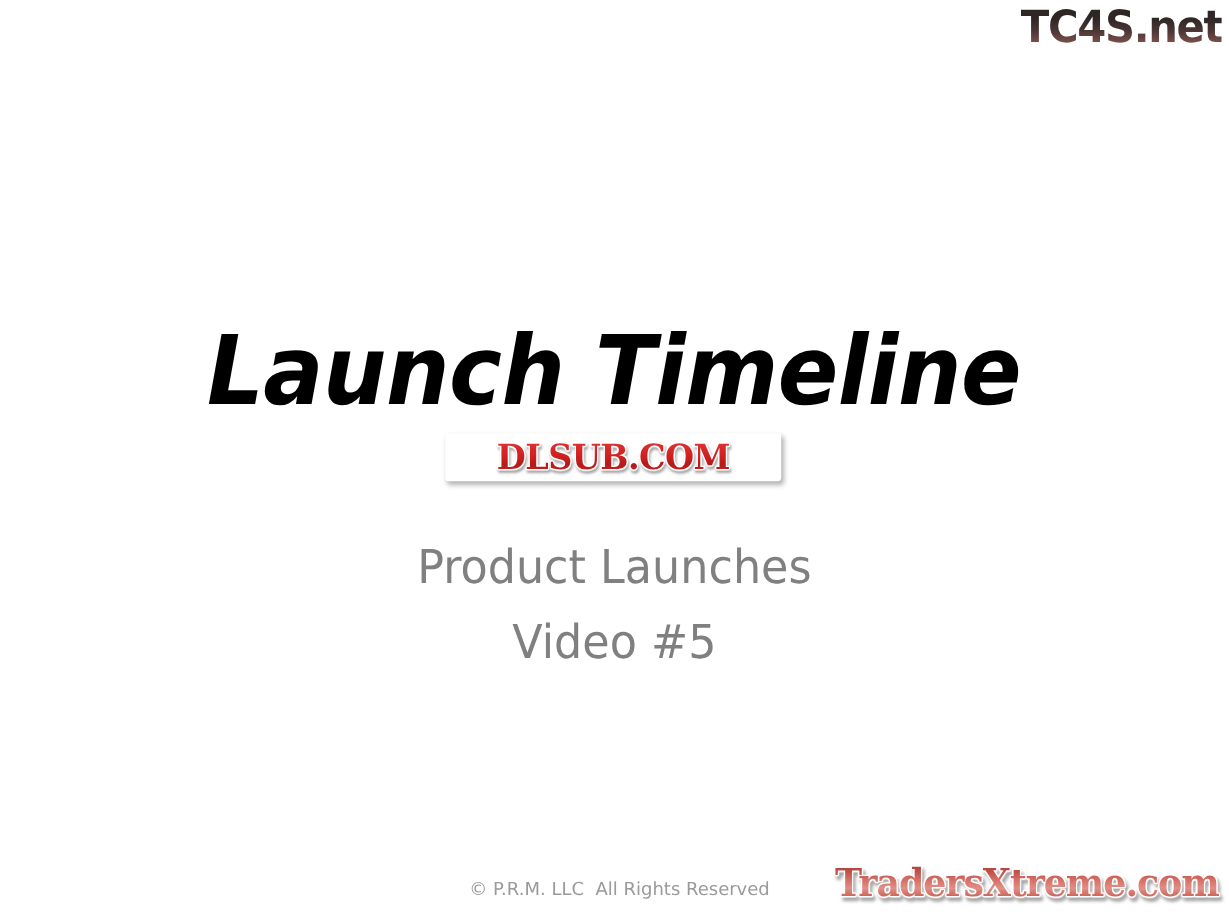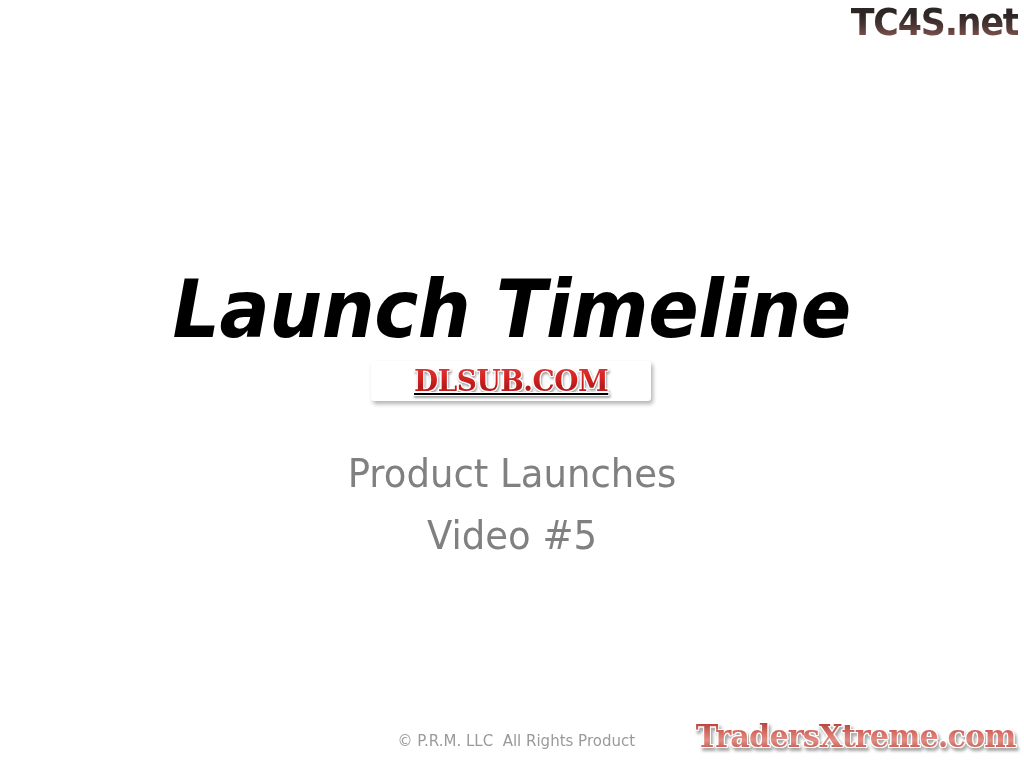--- a/index.html
+++ b/index.html
@@ -80,21 +80,20 @@
     top: 361px;
     width: 280px;
     height: 40px;
     background: #ffffff;
     border-radius: 3px;
     box-shadow: 2px 3px 4px rgba(0,0,0,0.30);
     display: flex;
     align-items: center;
     justify-content: center;
     overflow: hidden;
-    text-decoration: underline;
   }
   .dlsub-text {
     font-family: "DejaVu Serif", serif;
     font-weight: bold;
     font-size: 29px;
     line-height: 30px;
     letter-spacing: -0.5px;
     transform: scaleX(0.96);
     color: #cf2222;
     background-image: linear-gradient(to bottom,
@@ -201,20 +200,20 @@
     <span class="dlsub-text">DLSUB.COM</span>
   </div>
 
   <div class="subtitle-block">
     <span class="subtitle-line">Product Launches</span>
     <span class="subtitle-line">Video #5</span>
   </div>
 
   <div class="footer">
     <span class="footer-line">
-      <span class="footer-shift">© P.R.M. LLC  All Rights Product</span>
+      <span class="footer-shift">© P.R.M. LLC  All Rights Reserved</span>
     </span>
 
   </div>
 
   <div class="tx-logo">TradersXtreme.com</div>
 
 </div>
 
 </body></html>

